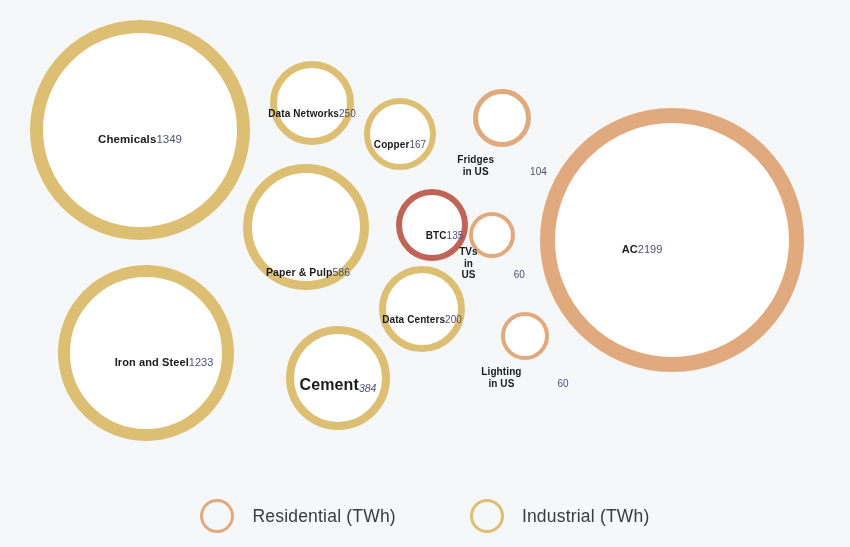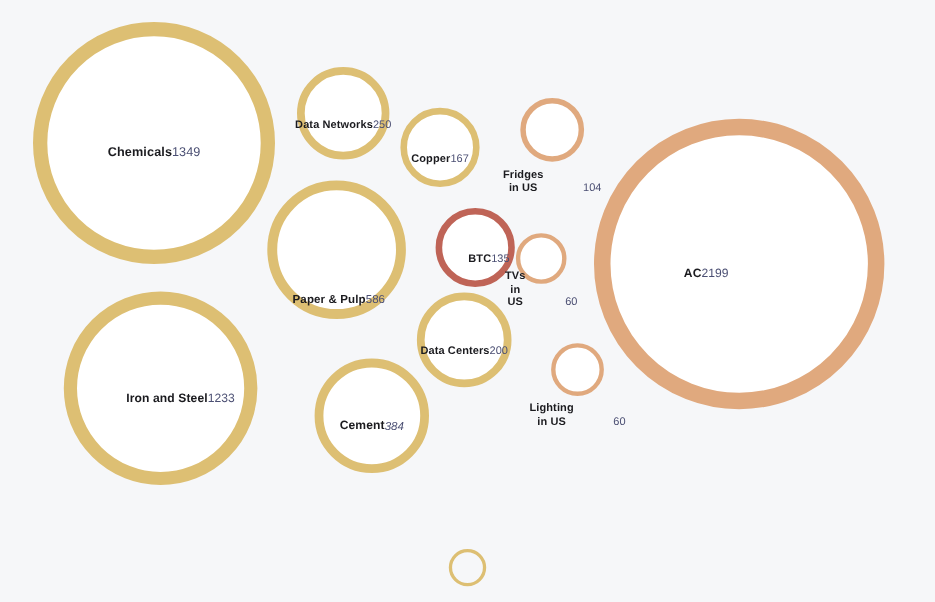--- a/index.html
+++ b/index.html
@@ -102,21 +102,21 @@
         <div class="b-name" style="font-size: 11px;">Iron and Steel</div>
         <div class="b-value" style="font-size: 11px;">1233</div>
       </div>
       <div class="bubble" style="left: 243px; top: 164px; width: 126px; height: 126px; border-width: 9px; border-color: rgb(221, 191, 115);"></div>
       <div class="bubble-labels" style="left: 245px; top: 211px; width: 126px; height: 32px; margin-top: 35px;">
         <div class="b-name" style="font-size: 10.5px;">Paper &amp; Pulp</div>
         <div class="b-value" style="font-size: 10.5px;">586</div>
       </div>
       <div class="bubble" style="left: 286px; top: 326px; width: 104px; height: 104px; border-width: 8px; border-color: rgb(221, 191, 115);"></div>
       <div class="bubble-labels" style="left: 286px; top: 362px; width: 104px; height: 32px;">
-        <div class="b-name" style="font-size: 11px;">Cement</div>
+        <div class="b-name" style="font-size: 16px;">Cement</div>
         <div class="b-value" style="font-size: 10.5px; font-style: italic;">384</div>
       </div>
       <div class="bubble" style="left: 270px; top: 61px; width: 84px; height: 84px; border-width: 7px; border-color: rgb(221, 191, 115);"></div>
       <div class="bubble-labels" style="left: 270px; top: 87px; width: 84px; height: 32px;">
         <div class="b-name" style="font-size: 10px;">Data Networks</div>
         <div class="b-value" style="font-size: 10px;">250</div>
       </div>
       <div class="bubble" style="left: 379px; top: 266px; width: 86px; height: 86px; border-width: 7px; border-color: rgb(221, 191, 115);"></div>
       <div class="bubble-labels" style="left: 379px; top: 293px; width: 86px; height: 32px;">
         <div class="b-name" style="font-size: 10px;">Data Centers</div>
@@ -149,16 +149,21 @@
       </div>
       <div class="bubble" style="left: 501px; top: 312px; width: 48px; height: 48px; border-width: 4.5px; border-color: rgb(224, 169, 126);"></div>
       <div class="bubble-labels wrapped" style="left: 498px; top: 366px; width: 54px;">
         <div class="b-name" style="font-size: 10px;">Lighting in US</div>
         <div class="b-value" style="font-size: 10px;">60</div>
       </div>
     </div>
 
   <div class="legend">
     <div class="legend-item">
+      <span class="legend-swatch" style="border-color: rgb(224, 169, 126);"></span>
+      <span class="legend-label">Residential (TWh)</span>
+    </div>
+    <div class="legend-item">
       <span class="legend-swatch" style="border-color: rgb(221, 191, 115);"></span>
+      <span class="legend-label">Industrial (TWh)</span>
     </div>
   </div>
 </div>
 
 </body></html>

